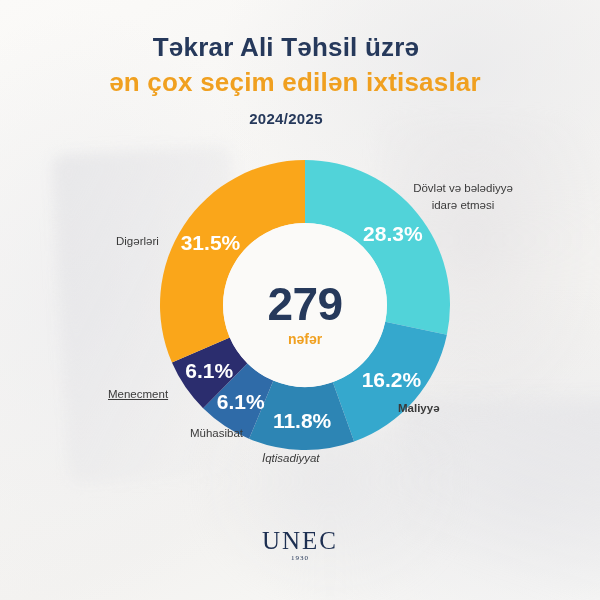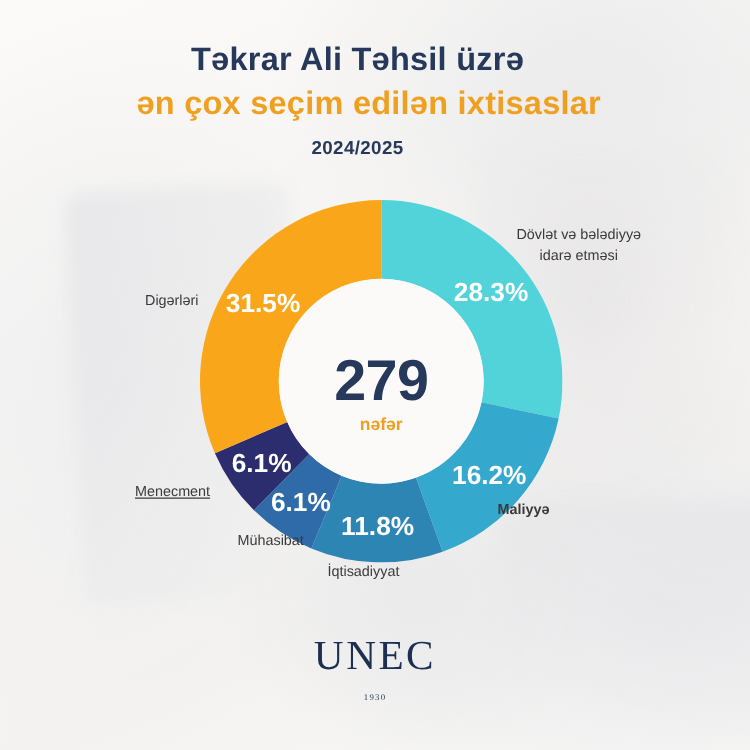--- a/index.html
+++ b/index.html
@@ -115,45 +115,45 @@
   .cat-label {
     position: absolute;
     font-size: 11.5px;
     color: #3a3a3a;
     line-height: 1.45;
     white-space: pre-line;
     text-align: center;
   }
   .cat-dovlat { left: 388px; top: 180px; text-align: center; width: 150px; }
   .cat-maliyya { left: 398px; top: 400px; font-weight: bold; }
-  .cat-iqtisadiyyat { left: 262px; top: 450px; }
+  .cat-iqtisadiyyat { left: 262px; top: 450px; font-style: italic; }
   .cat-muhasibat { left: 166px; top: 425px; margin-left: 24px; }
   .cat-menecment { left: 108px; top: 386px; text-decoration: underline; }
   .cat-digarlari { left: 116px; top: 233px; }
 
   
   .logo {
     position: absolute;
     left: 0; bottom: 38px;
     width: 600px;
     text-align: center;
   }
   .logo-text {
     font-family: "Liberation Serif", serif;
-    font-size: 33px;
+    font-size: 25px;
     letter-spacing: 2px;
     color: #1d2f51;
     line-height: 1;
   }
   .logo-year {
     font-family: "Liberation Serif", serif;
     font-size: 7px;
     letter-spacing: 1px;
     color: #1d2f51;
-    margin-top: 12px;
+    margin-top: 1px;
   }
 </style>
 </head>
 <body>
 
 <div id="poster">
 
   <div class="bg-ghost ghost-a"></div>
   <div class="bg-ghost ghost-b"></div>
   <div class="bg-ghost ghost-c"></div>

